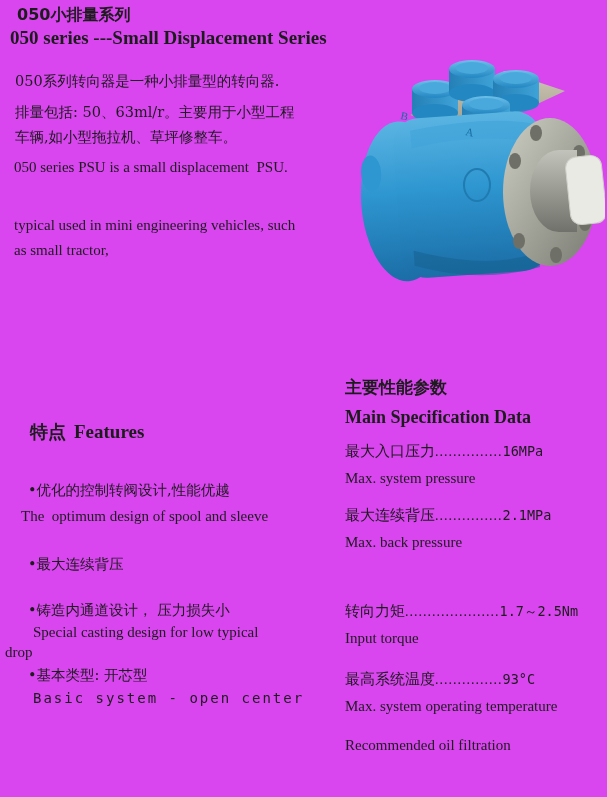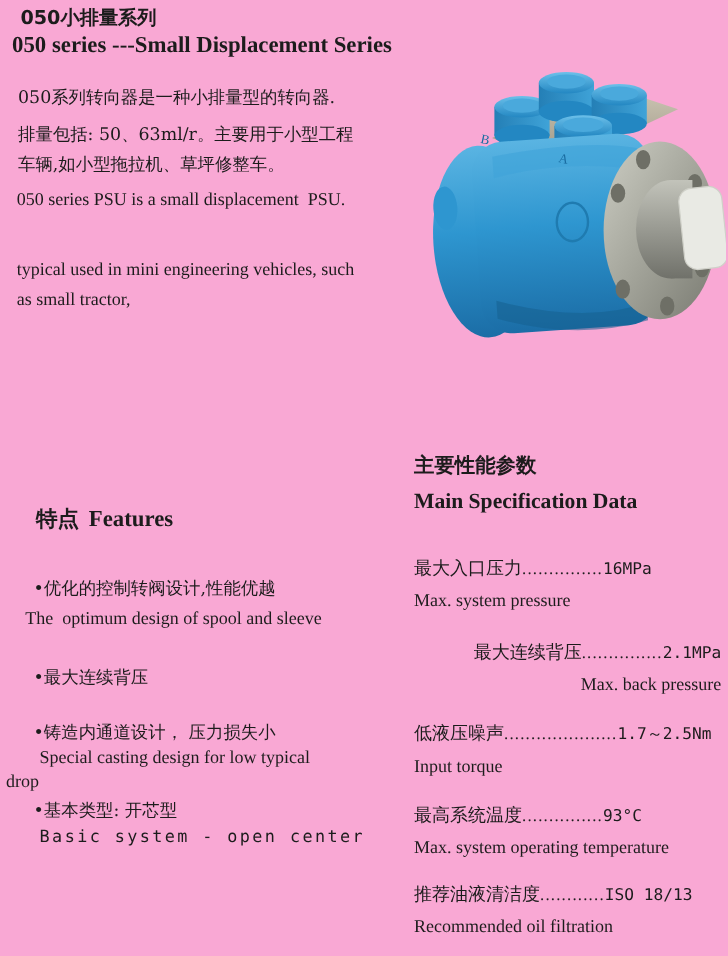--- a/index.html
+++ b/index.html
@@ -1,16 +1,16 @@
 <!DOCTYPE html>
 <html><head>
 <meta charset="utf-8">
 <style>
   html,body{margin:0;padding:0;background:#ffffff;}
-  .page{position:relative;width:607px;height:797px;background:#f9a8d4;color:#1c1c1c;
+  .page{position:relative;width:607px;height:797px;background:#d946ef;color:#1c1c1c;
         font-family:"Liberation Serif", serif;overflow:hidden;}
   .abs{position:absolute;margin:0;white-space:pre;}
   .cnt{font-family:"DejaVu Serif", serif;}
   .ent{font-family:"Liberation Serif", serif;}
   .title-cn{left:17px;top:5px;font-size:16px;font-weight:bold;font-family:"DejaVu Sans", sans-serif;}
   .title-en{left:10px;top:27px;font-size:19px;font-weight:bold;font-family:"Liberation Serif", serif;}
   .body15{font-size:15px;}
   .body14{font-size:14.5px;}
   .feat-head-cn{font-size:18px;font-weight:bold;font-family:"DejaVu Sans", sans-serif;}
   .feat-head-en{font-size:19px;font-weight:bold;font-family:"Liberation Serif", serif;margin-left:8px;}
@@ -135,34 +135,33 @@
   <p class="abs cnt body14" style="left:28px;top:555px;">•最大连续背压</p>
   <p class="abs cnt body14" style="left:28px;top:601px;">•铸造内通道设计， 压力损失小</p>
   <p class="abs ent body15" style="left:33px;top:624px;">Special casting design for low typical</p>
   <p class="abs ent body15" style="left:5px;top:644px;">drop</p>
   <p class="abs cnt body14" style="left:28px;top:666px;">•基本类型: 开芯型</p>
   <p class="abs mono-wide" style="left:33px;top:690px;">Basic system - open center</p>
 
   <p class="abs spec-head-cn">主要性能参数</p>
   <p class="abs spec-head-en">Main Specification Data</p>
 
-  <div class="spec-item" style="top:460px;">
+  <div class="spec-item" style="top:438px;">
     <div><span class="spec-cn">最大入口压力</span><span class="spec-dots">...............</span><span class="spec-val">16MPa</span></div>
     <div class="spec-en">Max. system pressure</div>
   </div>
-  <div class="spec-item" style="top:530px;text-align:right;">
+  <div class="spec-item" style="top:502px;">
     <div><span class="spec-cn">最大连续背压</span><span class="spec-dots">...............</span><span class="spec-val">2.1MPa</span></div>
     <div class="spec-en">Max. back pressure</div>
   </div>
   <div class="spec-item" style="top:598px;">
-    <div><span class="spec-cn">低液压噪声</span><span class="spec-dots">.....................</span><span class="spec-val">1.7～2.5Nm</span></div>
+    <div><span class="spec-cn">转向力矩</span><span class="spec-dots">.....................</span><span class="spec-val">1.7～2.5Nm</span></div>
     <div class="spec-en">Input torque</div>
   </div>
   <div class="spec-item" style="top:666px;">
     <div><span class="spec-cn">最高系统温度</span><span class="spec-dots">...............</span><span class="spec-val">93°C</span></div>
     <div class="spec-en">Max. system operating temperature</div>
   </div>
   <div class="spec-item" style="top:732px;">
-    <div><span class="spec-cn">推荐油液清洁度</span><span class="spec-dots">............</span><span class="spec-val">ISO 18/13</span></div>
     <div class="spec-en">Recommended oil filtration</div>
   </div>
 
 </div>
 
 </body></html>

